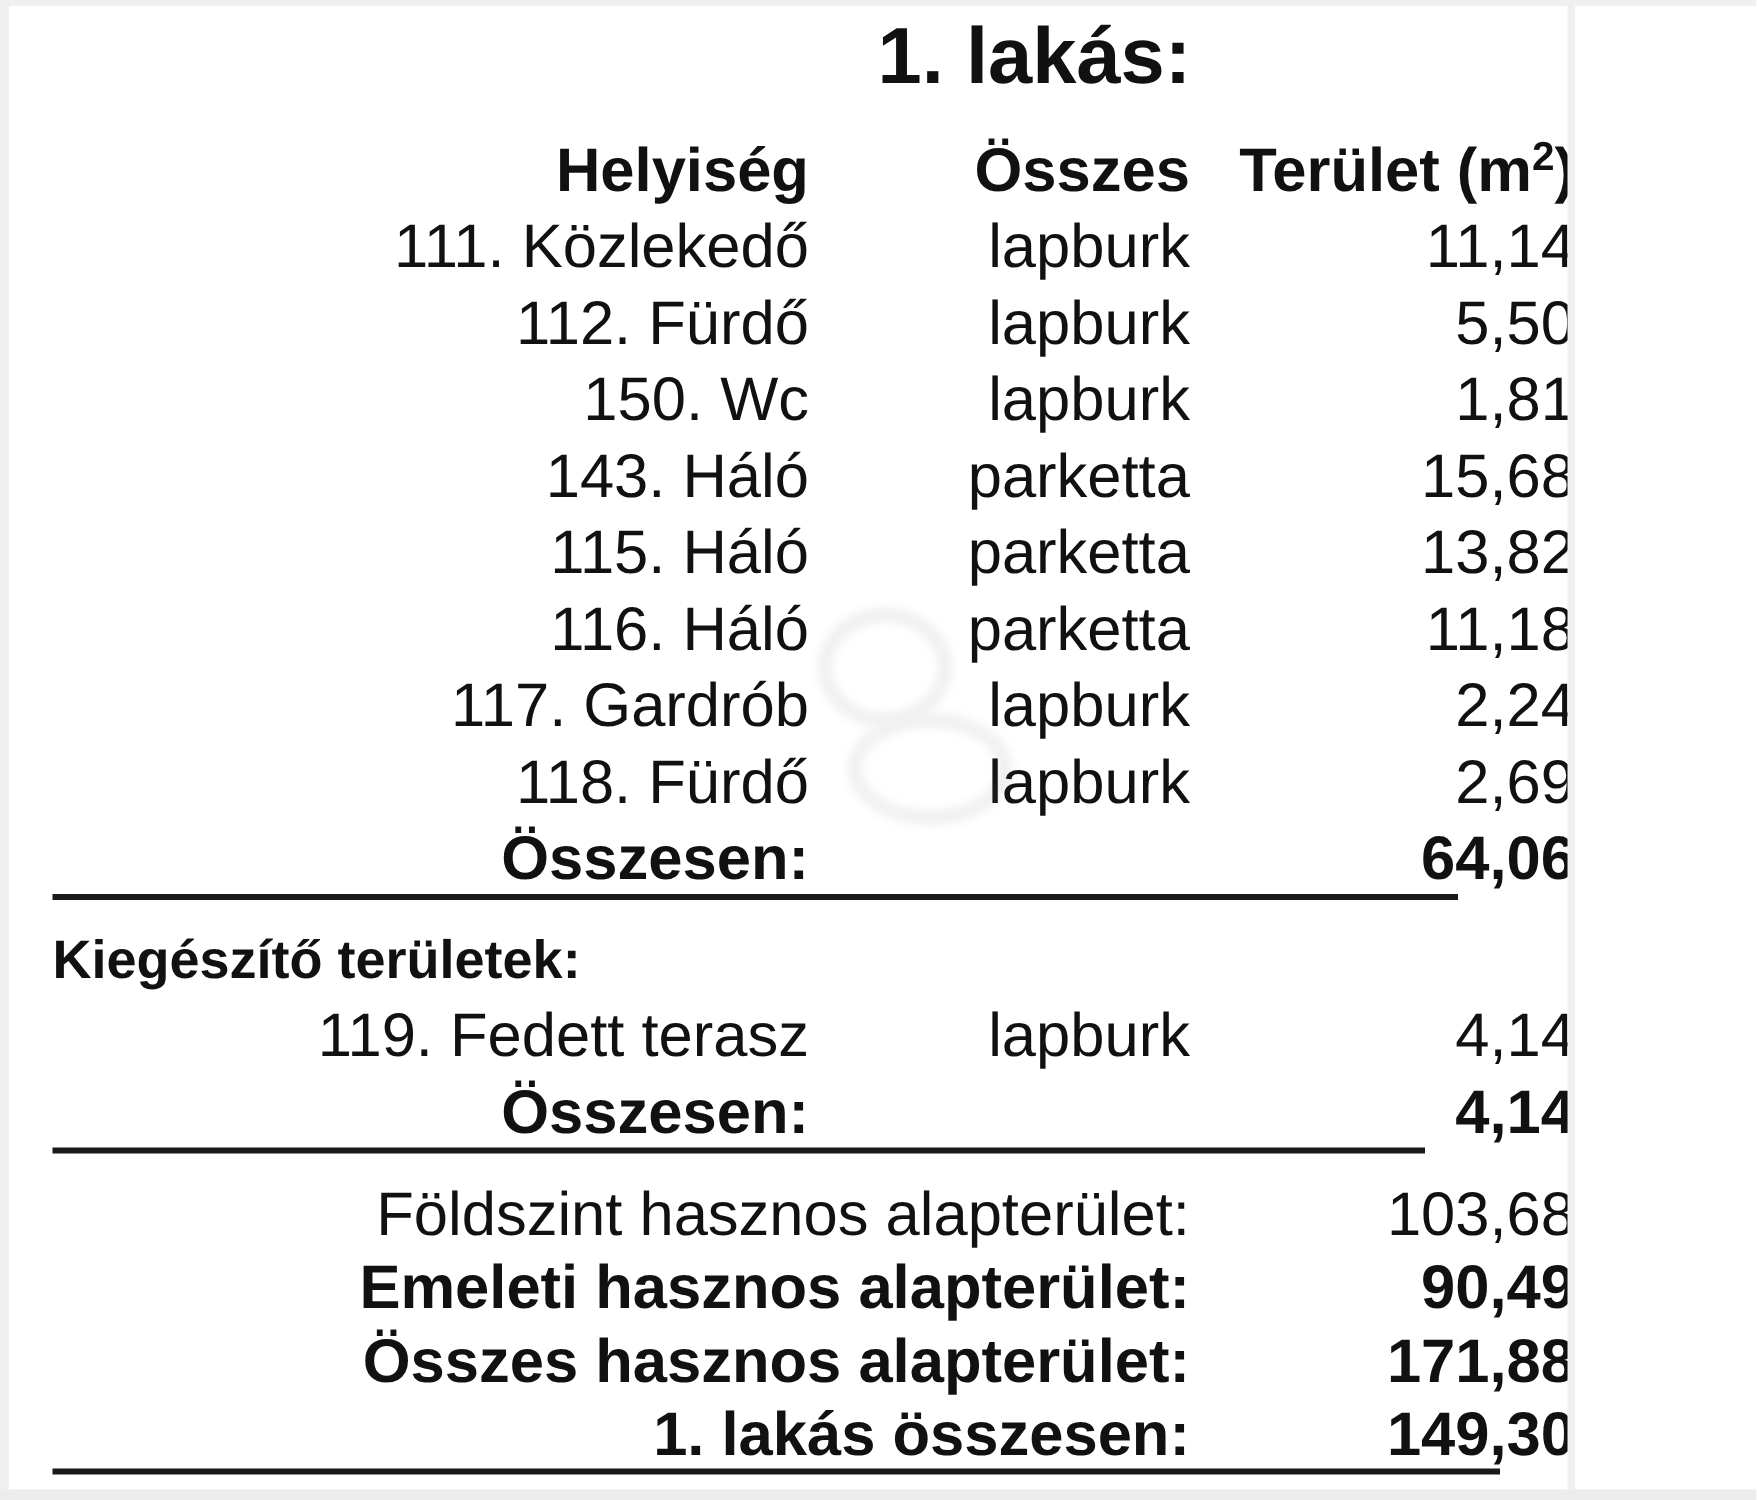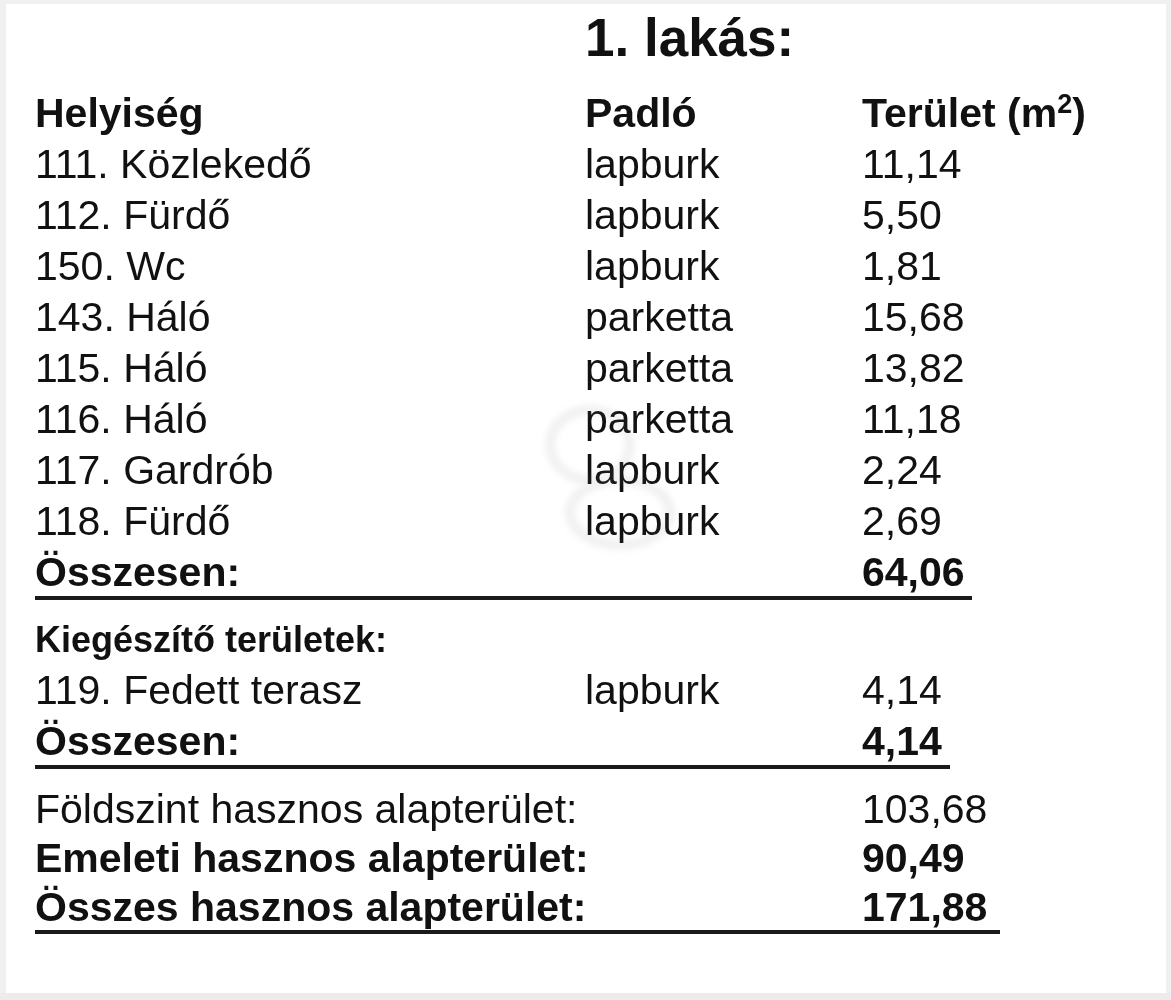--- a/index.html
+++ b/index.html
@@ -6,21 +6,21 @@
   body {
     width: 1171px; height: 1000px;
     background: #ffffff;
     font-family: "Liberation Sans", "DejaVu Sans", sans-serif;
     color: #111111;
     overflow: hidden;
     position: relative;
   }
   .page {
     position: relative;
-    width: 1171px; height: 1000px;
+    width: 1050px; height: 1000px;
     box-sizing: border-box;
     padding: 6px 0 0 35px;
   }
   
   .edge { position: absolute; background: #f0f0f0; }
   .edge.top    { left: 0; top: 0; width: 1171px; height: 4px; }
   .edge.left   { left: 0; top: 0; width: 6px; height: 1000px; }
   .edge.right  { right: 0; top: 0; width: 5px; height: 1000px; }
   .edge.bottom { left: 0; bottom: 0; width: 1171px; height: 7px; background: #ececec; }
 
@@ -30,20 +30,21 @@
     font-weight: bold;
     line-height: 64px;
     white-space: nowrap;
   }
 
   .row {
     display: flex;
     font-size: 41px;
     line-height: 51px;
     white-space: nowrap;
+    text-align: right;
   }
   .c-name  { width: 550px; }
   .c-floor { width: 277px; }
   .c-area  { width: 280px; }
 
   .header-row { margin-top: 18px; font-weight: bold; }
   .sup { font-size: 27px; vertical-align: 14px; line-height: 0; }
 
   .total-row { font-weight: bold; }
 
@@ -98,21 +99,21 @@
 
   <div class="watermark">
     <span class="wm-a"></span>
     <span class="wm-b"></span>
   </div>
 
   <h1 class="title">1. lakás:</h1>
 
   <div class="row header-row">
     <div class="c-name">Helyiség</div>
-    <div class="c-floor">Padló</div>
+    <div class="c-floor">Összes</div>
     <div class="c-area"><span>Terület (m</span><span class="sup">2</span><span>)</span></div>
   </div>
 
   <div class="row">
     <div class="c-name">111. Közlekedő</div>
     <div class="c-floor">lapburk</div>
     <div class="c-area">11,14</div>
   </div>
   <div class="row">
     <div class="c-name">112. Fürdő</div>
@@ -178,16 +179,20 @@
       <div class="c-area">103,68</div>
     </div>
     <div class="row">
       <div class="c-label">Emeleti hasznos alapterület:</div>
       <div class="c-area">90,49</div>
     </div>
     <div class="row">
       <div class="c-label">Összes hasznos alapterület:</div>
       <div class="c-area">171,88</div>
     </div>
+    <div class="row">
+      <div class="c-label">1. lakás összesen:</div>
+      <div class="c-area">149,30</div>
+    </div>
   </div>
   <hr class="rule rule-3">
 
 </div>
 
 </body></html>

